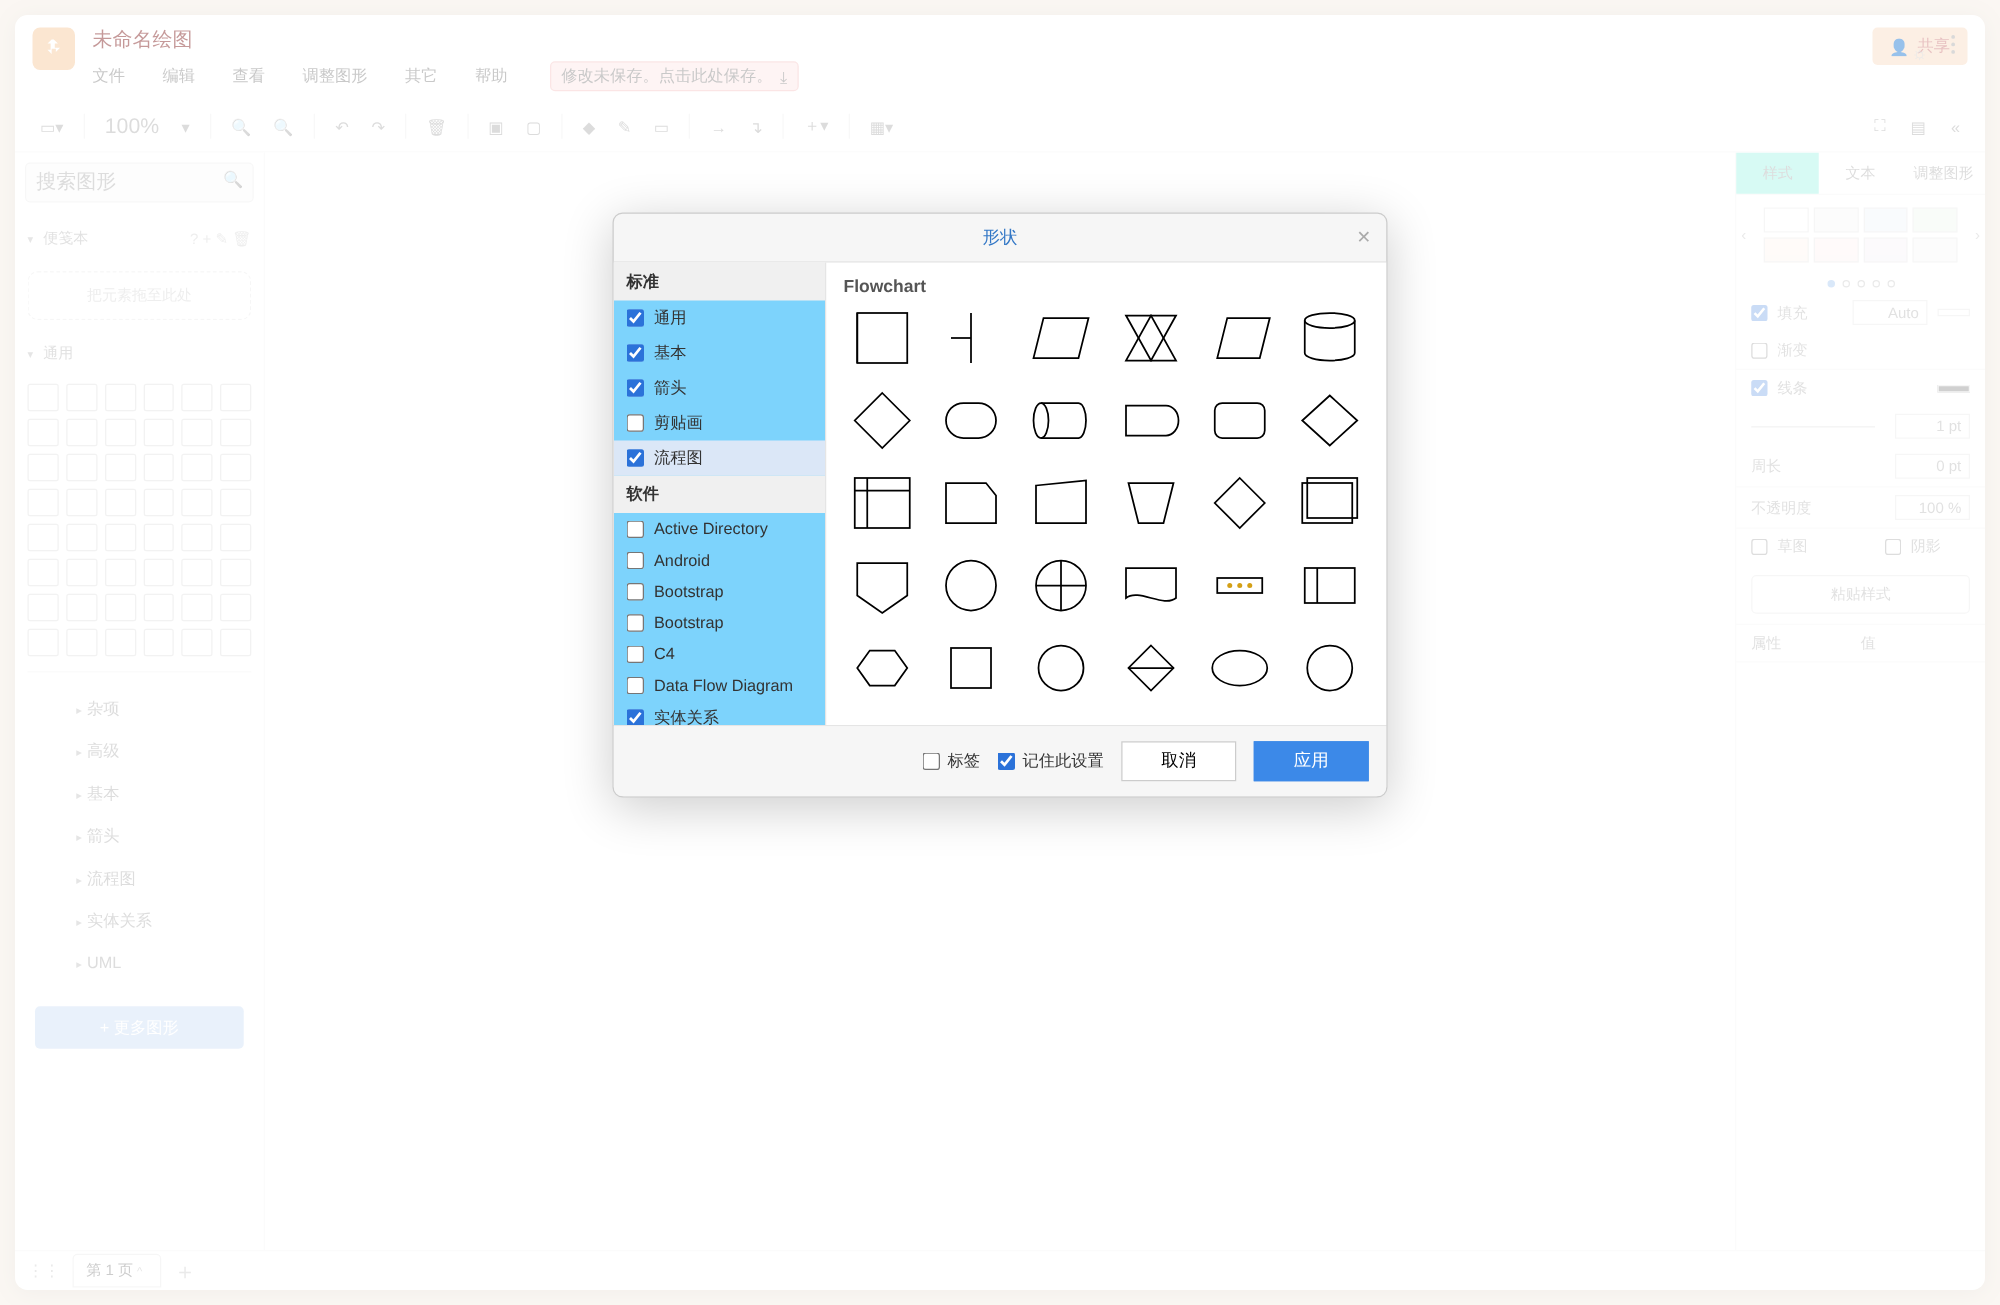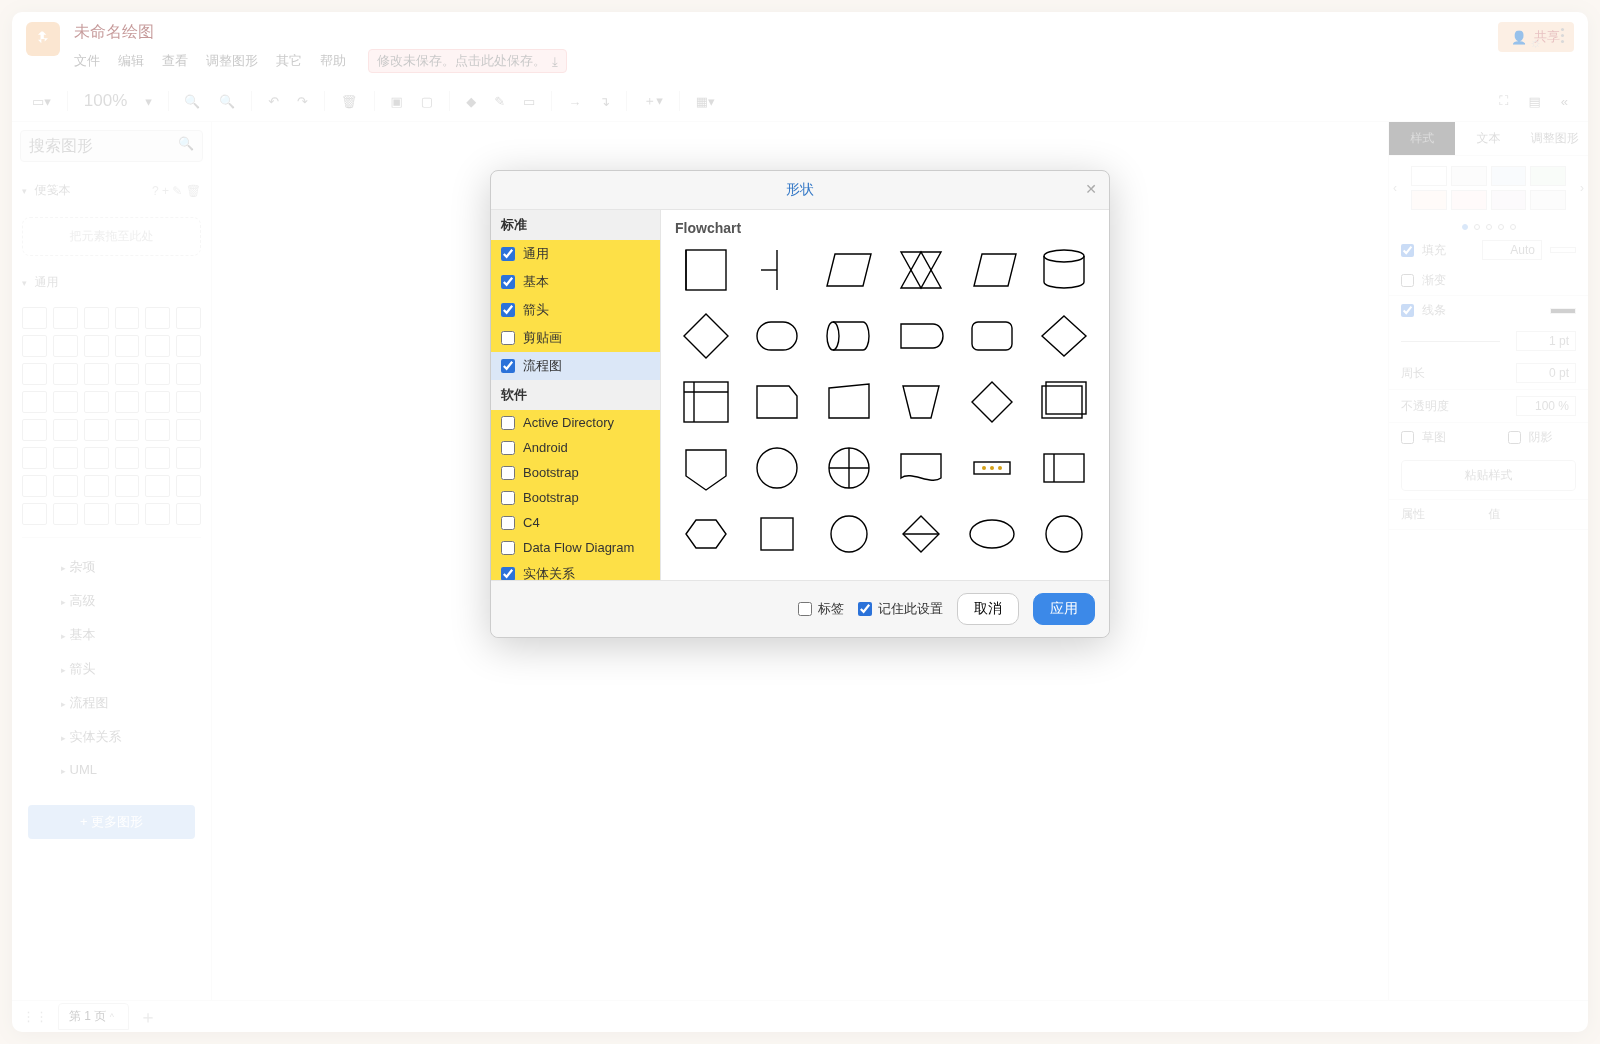--- a/index.html
+++ b/index.html
@@ -28,21 +28,21 @@
       display: flex; align-items: flex-start; padding: 10px 14px 0 14px;
       gap: 14px;
     }
     .app-icon {
       width: 34px; height: 34px; background: #f5c89a; border-radius: 6px;
       display:flex; align-items:center; justify-content:center;
     }
     .app-icon svg { width:20px; height:20px; fill:#fff; }
     .title-block { display:flex; flex-direction:column; gap:4px; }
     .doc-title { font-size:16px; color:#7f1d1d; font-weight:500; }
-    .menubar { display:flex; gap:18px; align-items:center; margin-top:2px;}
+    .menubar { display:flex; gap:30px; align-items:center; margin-top:2px;}
     .menubar span { color:#888; font-size:13px; cursor:default; }
     .save-hint {
       background:#fde6e6; color:#d87c7c; border:1px solid #f5c6c6;
       padding:2px 8px; border-radius:4px; font-size:12px; margin-left:4px;
       display:inline-flex; align-items:flex-end; gap:6px;
     }
     .share-btn {
       margin-left:auto; background:#f8dcc4; color:#c77; border:none;
       padding:6px 14px; border-radius:4px; font-size:13px;
       display:flex; align-items:center; gap:6px;
@@ -92,21 +92,21 @@
 
     .canvas { flex:1; background:#fff; position:relative; }
     .canvas-inner { position:absolute; inset:0; overflow:auto; }
 
     .right-panel {
       width:200px; border-left:1px solid #eee; display:flex; flex-direction:column;
       font-size:12px; color:#888; opacity:0.55;
     }
     .rp-tabs { display:flex; border-bottom:1px solid #eee; }
     .rp-tab { flex:1; text-align:center; padding:8px 4px; color:#777;}
-    .rp-tab.active { background:#000000; }
+    .rp-tab.active { background:#5eead4; }
     .swatches { display:grid; grid-template-columns:repeat(4,1fr); gap:4px; padding:10px; }
     .swatch { height:20px; border:1px solid #ddd; }
     .rp-row { display:flex; align-items:center; padding:6px 12px; gap:8px; }
     .rp-row label { flex:1; }
     .rp-input { border:1px solid #ddd; padding:2px 6px; width:60px; text-align:right; background:#fff;}
     .rp-btn-paste { margin:8px 12px; padding:6px; border:1px solid #ddd; text-align:center; border-radius:4px;}
     .rp-headrow{display:flex;padding:6px 12px;border-top:1px solid #eee;border-bottom:1px solid #eee;}
     .rp-headrow span{flex:1;color:#888;}
 
     
@@ -124,21 +124,21 @@
       border-radius:8px; box-shadow:0 8px 40px rgba(0,0,0,0.2);
       display:flex; flex-direction:column;
     }
     .dlg-title {
       text-align:center; padding:10px; font-size:14px; color:#3478c6; font-weight:500;
       position:relative; border-bottom:1px solid #e5e5e5;
     }
     .dlg-close { position:absolute; right:12px; top:10px; color:#aaa; cursor:pointer;}
     .dlg-body { display:flex; height:370px; background:#fff;}
     .cat-list {
-      width:170px; border-right:1px solid #e5e5e5; overflow-y:auto; background:#fde047;
+      width:170px; border-right:1px solid #e5e5e5; overflow-y:auto; background:#7dd3fc;
     }
     .cat-head { padding:6px 10px; font-weight:700; font-size:13px; background:#f0f0f0;}
     .cat-item {
       display:flex; align-items:center; gap:8px; padding:5px 10px; font-size:13px;
     }
     .cat-item.selected { background:#dbe7f7; }
     .cat-item input { width:14px; height:14px; accent-color:#2b72d9;}
     .preview {
       flex:1; padding:10px 14px; overflow-y:auto;
     }
@@ -150,21 +150,21 @@
       height:56px; display:flex; align-items:center; justify-content:center;
     }
     .shape-cell svg { stroke:#000; fill:none; stroke-width:1.4; }
     .dlg-footer {
       display:flex; justify-content:flex-end; align-items:center; gap:14px;
       padding:12px 14px; border-top:1px solid #e5e5e5; background:#f6f6f6;
       border-radius:0 0 8px 8px;
     }
     .dlg-footer label { font-size:13px; color:#333; display:flex; align-items:center; gap:6px;}
     .dlg-footer input[type=checkbox]{ accent-color:#2b72d9; width:14px; height:14px;}
-    .btn { padding:6px 16px; border-radius:10px; font-size:14px; border:1px solid #ccc; background:#fff; cursor:pointer;}
+    .btn { padding:6px 31px; border-radius:0; font-size:14px; border:1px solid #ccc; background:#fff; cursor:pointer;}
     .btn.primary { background:#3c89e8; color:#fff; border-color:#3c89e8;}
     .chev{font-size:9px;color:#999;margin-right:4px;}
     .chk{width:13px;height:13px;accent-color:#2b72d9;}
     .carousel-dots{display:flex;gap:6px;justify-content:center;padding:4px;}
     .carousel-dots span{width:6px;height:6px;border:1px solid #aaa;border-radius:50%;}
     .carousel-dots span.on{background:#6aa3e8;border-color:#6aa3e8;}
   </style>
 </head>
 <body>
 

